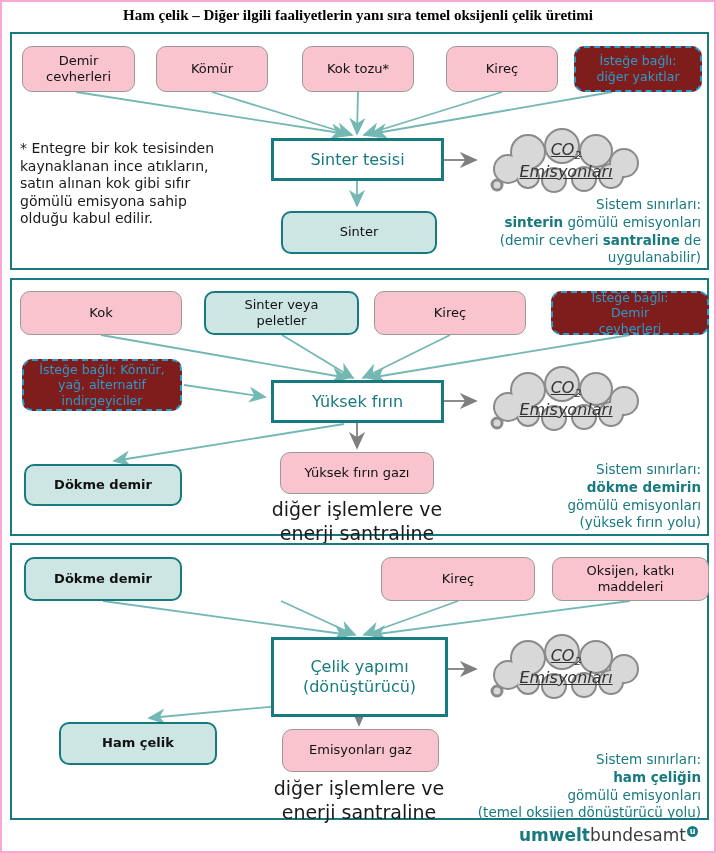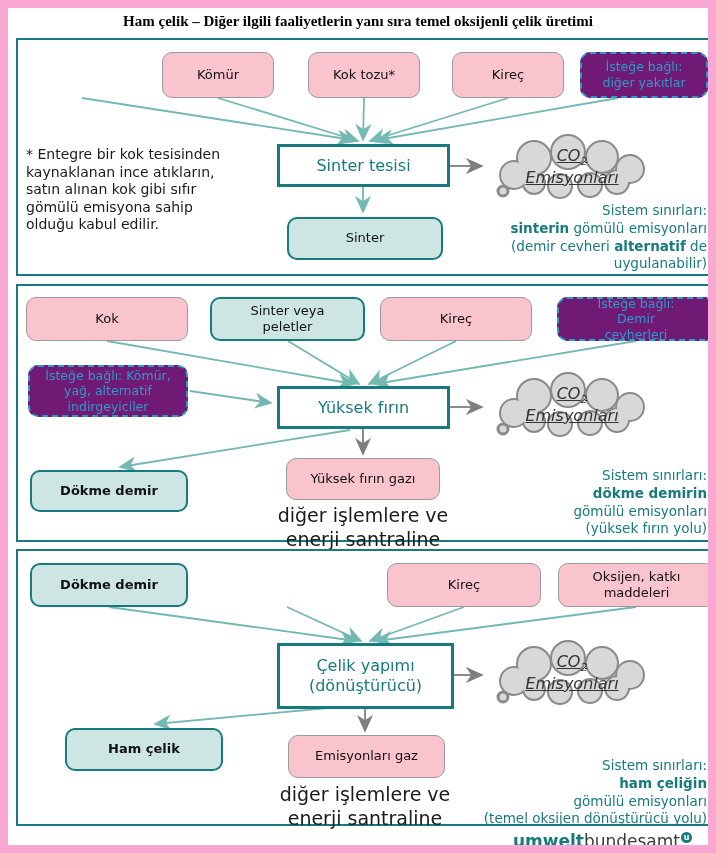--- a/index.html
+++ b/index.html
@@ -1,27 +1,27 @@
 <!DOCTYPE html>
 <html><head>
 <meta charset="utf-8">
 <style>
   html,body{margin:0;padding:0;background:#fff;}
-  .page{position:relative;width:716px;height:853px;background:#fff;border:8px solid #f9a8d4;box-sizing:border-box;
+  .page{position:relative;width:716px;height:853px;background:#fff;border:2px solid #f9a8d4;box-sizing:border-box;
         font-family:"DejaVu Sans","Liberation Sans",sans-serif;overflow:hidden;}
   .title{position:absolute;top:5px;left:0;width:100%;text-align:center;
          font-family:"Liberation Serif","DejaVu Serif",serif;font-weight:bold;font-size:15px;color:#000;}
   .panel{position:absolute;border:2px solid #177a7e;background:#fff;box-sizing:border-box;}
   .arrows{position:absolute;left:0;top:0;pointer-events:none;}
   .box{position:absolute;display:flex;align-items:center;justify-content:center;text-align:center;
        box-sizing:border-box;font-size:13px;color:#111;border-radius:10px;padding:2px 10px;line-height:1.25;}
   .pink{background:#f9c4ce;border:1px solid #9a9a9a;}
   .tealfill{background:#cde6e3;border:2px solid #177a7e;}
   .bold{font-weight:bold;}
-  .dashed{background:#701a75;border:2px dashed #2d9ac9;color:#2d9ac9;font-size:12.5px;}
+  .dashed{background:#7f1d1d;border:2px dashed #2d9ac9;color:#2d9ac9;font-size:12.5px;}
   .pad26{padding:12px 26px;}
   .process{position:absolute;display:flex;align-items:center;justify-content:center;text-align:center;
            background:#fff;border:3px solid #177a7e;box-sizing:border-box;color:#177a7e;font-size:16px;line-height:1.25;padding:12px 8px;}
   .footnote{position:absolute;font-size:14px;color:#1a1a1a;line-height:1.25;}
   .sysnote{position:absolute;text-align:right;font-size:13.5px;color:#177a7e;line-height:1.32;width:330px;}
   .gasnote{position:absolute;text-align:center;font-size:19px;color:#1a1a1a;line-height:1.25;}
   .cloud{position:absolute;}
   .cloud svg{position:absolute;left:0;top:0;overflow:visible;}
   .cloud-text{position:absolute;left:0;top:0;width:100%;height:100%;display:flex;flex-direction:column;
               align-items:center;justify-content:center;font-style:italic;color:#333;font-size:16px;line-height:1.12;padding-top:2px;box-sizing:border-box;text-decoration:underline;}
@@ -54,20 +54,21 @@
     <svg class="arrows" width="695" height="234">
       <line x1="64" y1="58" x2="335" y2="100" stroke="#74b8b3" stroke-width="1.8" marker-end="url(#ah-teal)"></line>
       <line x1="200" y1="58" x2="340" y2="101" stroke="#74b8b3" stroke-width="1.8" marker-end="url(#ah-teal)"></line>
       <line x1="346" y1="58" x2="345" y2="100" stroke="#74b8b3" stroke-width="1.8" marker-end="url(#ah-teal)"></line>
       <line x1="490" y1="58" x2="352" y2="101" stroke="#74b8b3" stroke-width="1.8" marker-end="url(#ah-teal)"></line>
       <line x1="600" y1="58" x2="359" y2="100" stroke="#74b8b3" stroke-width="1.8" marker-end="url(#ah-teal)"></line>
       <line x1="345" y1="147" x2="345" y2="172" stroke="#74b8b3" stroke-width="1.8" marker-end="url(#ah-teal)"></line>
       <line x1="432" y1="126" x2="464" y2="126" stroke="#7f7f7f" stroke-width="1.8" marker-end="url(#ah-gray)"></line>
     </svg>
 
+    <div class="box pink" style="left:10px;top:12px;width:113px;height:46px">Demir cevherleri</div>
     <div class="box pink" style="left:290px;top:12px;width:112px;height:46px">Kok tozu*</div>
     <div class="box pink" style="left:144px;top:12px;width:112px;height:46px">Kömür</div>
     <div class="box pink" style="left:434px;top:12px;width:112px;height:46px">Kireç</div>
     <div class="box dashed" style="left:562px;top:12px;width:128px;height:46px">İsteğe bağlı: diğer yakıtlar</div>
 
     <div class="process" style="left:259px;top:104px;width:173px;height:43px">Sinter tesisi</div>
 
     <div class="footnote" style="left:8px;top:106px;width:205px">* Entegre bir kok tesisinden kaynaklanan ince atıkların, satın alınan kok gibi sıfır gömülü emisyona sahip olduğu kabul edilir.</div>
 
     <div class="box tealfill" style="left:269px;top:177px;width:156px;height:43px">Sinter</div>
@@ -100,21 +101,21 @@
       </svg>
       <div class="cloud-text">
         <span><span>CO</span><sub>2</sub></span>
         <span>Emisyonları</span>
       </div>
     </div>
 
     <div class="sysnote" style="right:6px;top:162px">
       <div><span>Sistem sınırları:</span></div>
       <div><b>sinterin</b><span> gömülü emisyonları</span></div>
-      <div><span>(demir cevheri </span><b>alternatif</b><span> de</span></div>
+      <div><span>(demir cevheri </span><b>santraline</b><span> de</span></div>
       <div><span>uygulanabilir)</span></div>
     </div>
   </section>
 
   <section class="panel" style="left:8px;top:276px;width:699px;height:258px">
     <svg class="arrows" width="695" height="254">
       <line x1="89" y1="55" x2="336" y2="98" stroke="#74b8b3" stroke-width="1.8" marker-end="url(#ah-teal)"></line>
       <line x1="270" y1="55" x2="341" y2="98" stroke="#74b8b3" stroke-width="1.8" marker-end="url(#ah-teal)"></line>
       <line x1="438" y1="55" x2="351" y2="98" stroke="#74b8b3" stroke-width="1.8" marker-end="url(#ah-teal)"></line>
       <line x1="618" y1="55" x2="357" y2="98" stroke="#74b8b3" stroke-width="1.8" marker-end="url(#ah-teal)"></line>
@@ -185,21 +186,21 @@
       <line x1="618" y1="56" x2="358" y2="90" stroke="#74b8b3" stroke-width="1.8" marker-end="url(#ah-teal)"></line>
       <line x1="347" y1="154" x2="347" y2="180" stroke="#7f7f7f" stroke-width="1.8" marker-end="url(#ah-gray)"></line>
       <line x1="332" y1="155" x2="137" y2="173" stroke="#74b8b3" stroke-width="1.8" marker-end="url(#ah-teal)"></line>
       <line x1="436" y1="124" x2="464" y2="124" stroke="#7f7f7f" stroke-width="1.8" marker-end="url(#ah-gray)"></line>
     </svg>
 
     <div class="box tealfill bold" style="left:12px;top:12px;width:158px;height:44px">Dökme demir</div>
     <div class="box pink" style="left:369px;top:12px;width:154px;height:44px">Kireç</div>
     <div class="box pink" style="left:540px;top:12px;width:157px;height:44px">Oksijen, katkı maddeleri</div>
 
-    <div class="process" style="left:259px;top:92px;width:177px;height:66px">Çelik yapımı (dönüştürücü)</div>
+    <div class="process" style="left:259px;top:92px;width:177px;height:80px">Çelik yapımı (dönüştürücü)</div>
 
     <div class="cloud" style="left:470px;top:88px;width:168px;height:66px">
       <svg width="168" height="66" viewBox="0 0 168 66">
         <g fill="#d8d8d8" stroke="#8a8a8a" stroke-width="4">
           <circle cx="26" cy="42" r="13"></circle>
             <circle cx="46" cy="25" r="16"></circle>
             <circle cx="80" cy="19" r="16"></circle>
           <circle cx="114" cy="24" r="15"></circle>
             <circle cx="142" cy="36" r="13"></circle>
             <circle cx="129" cy="49" r="11"></circle>

